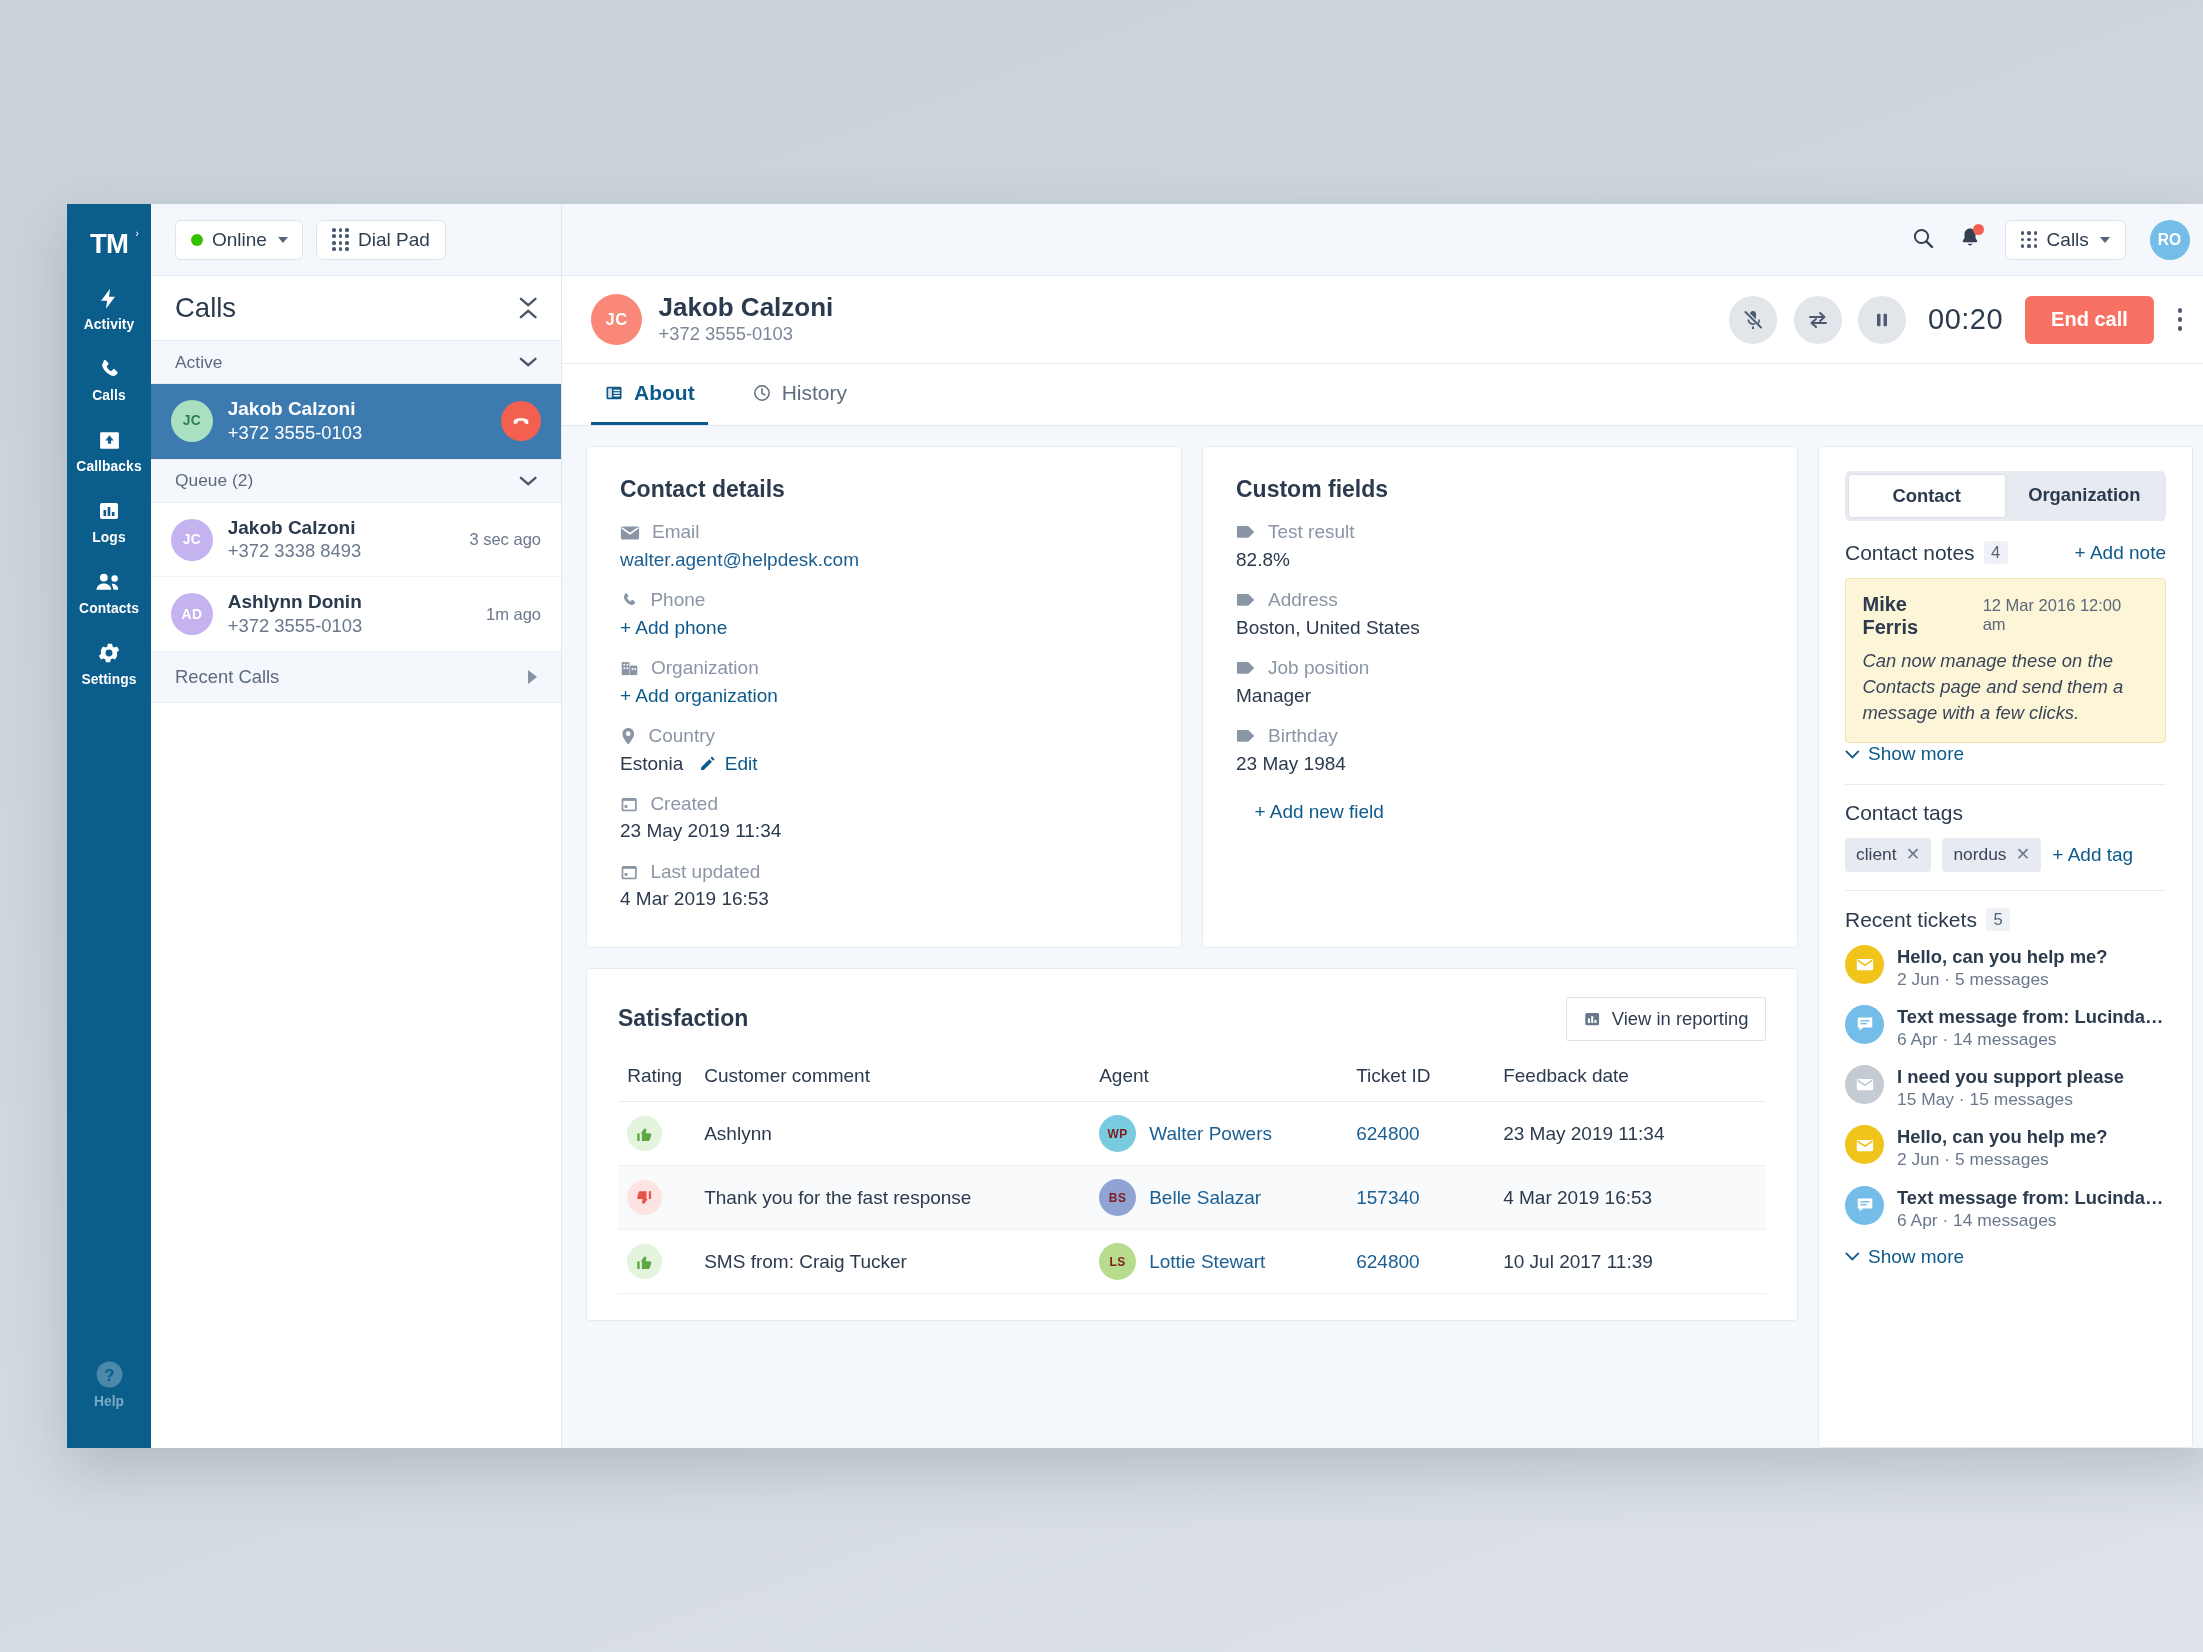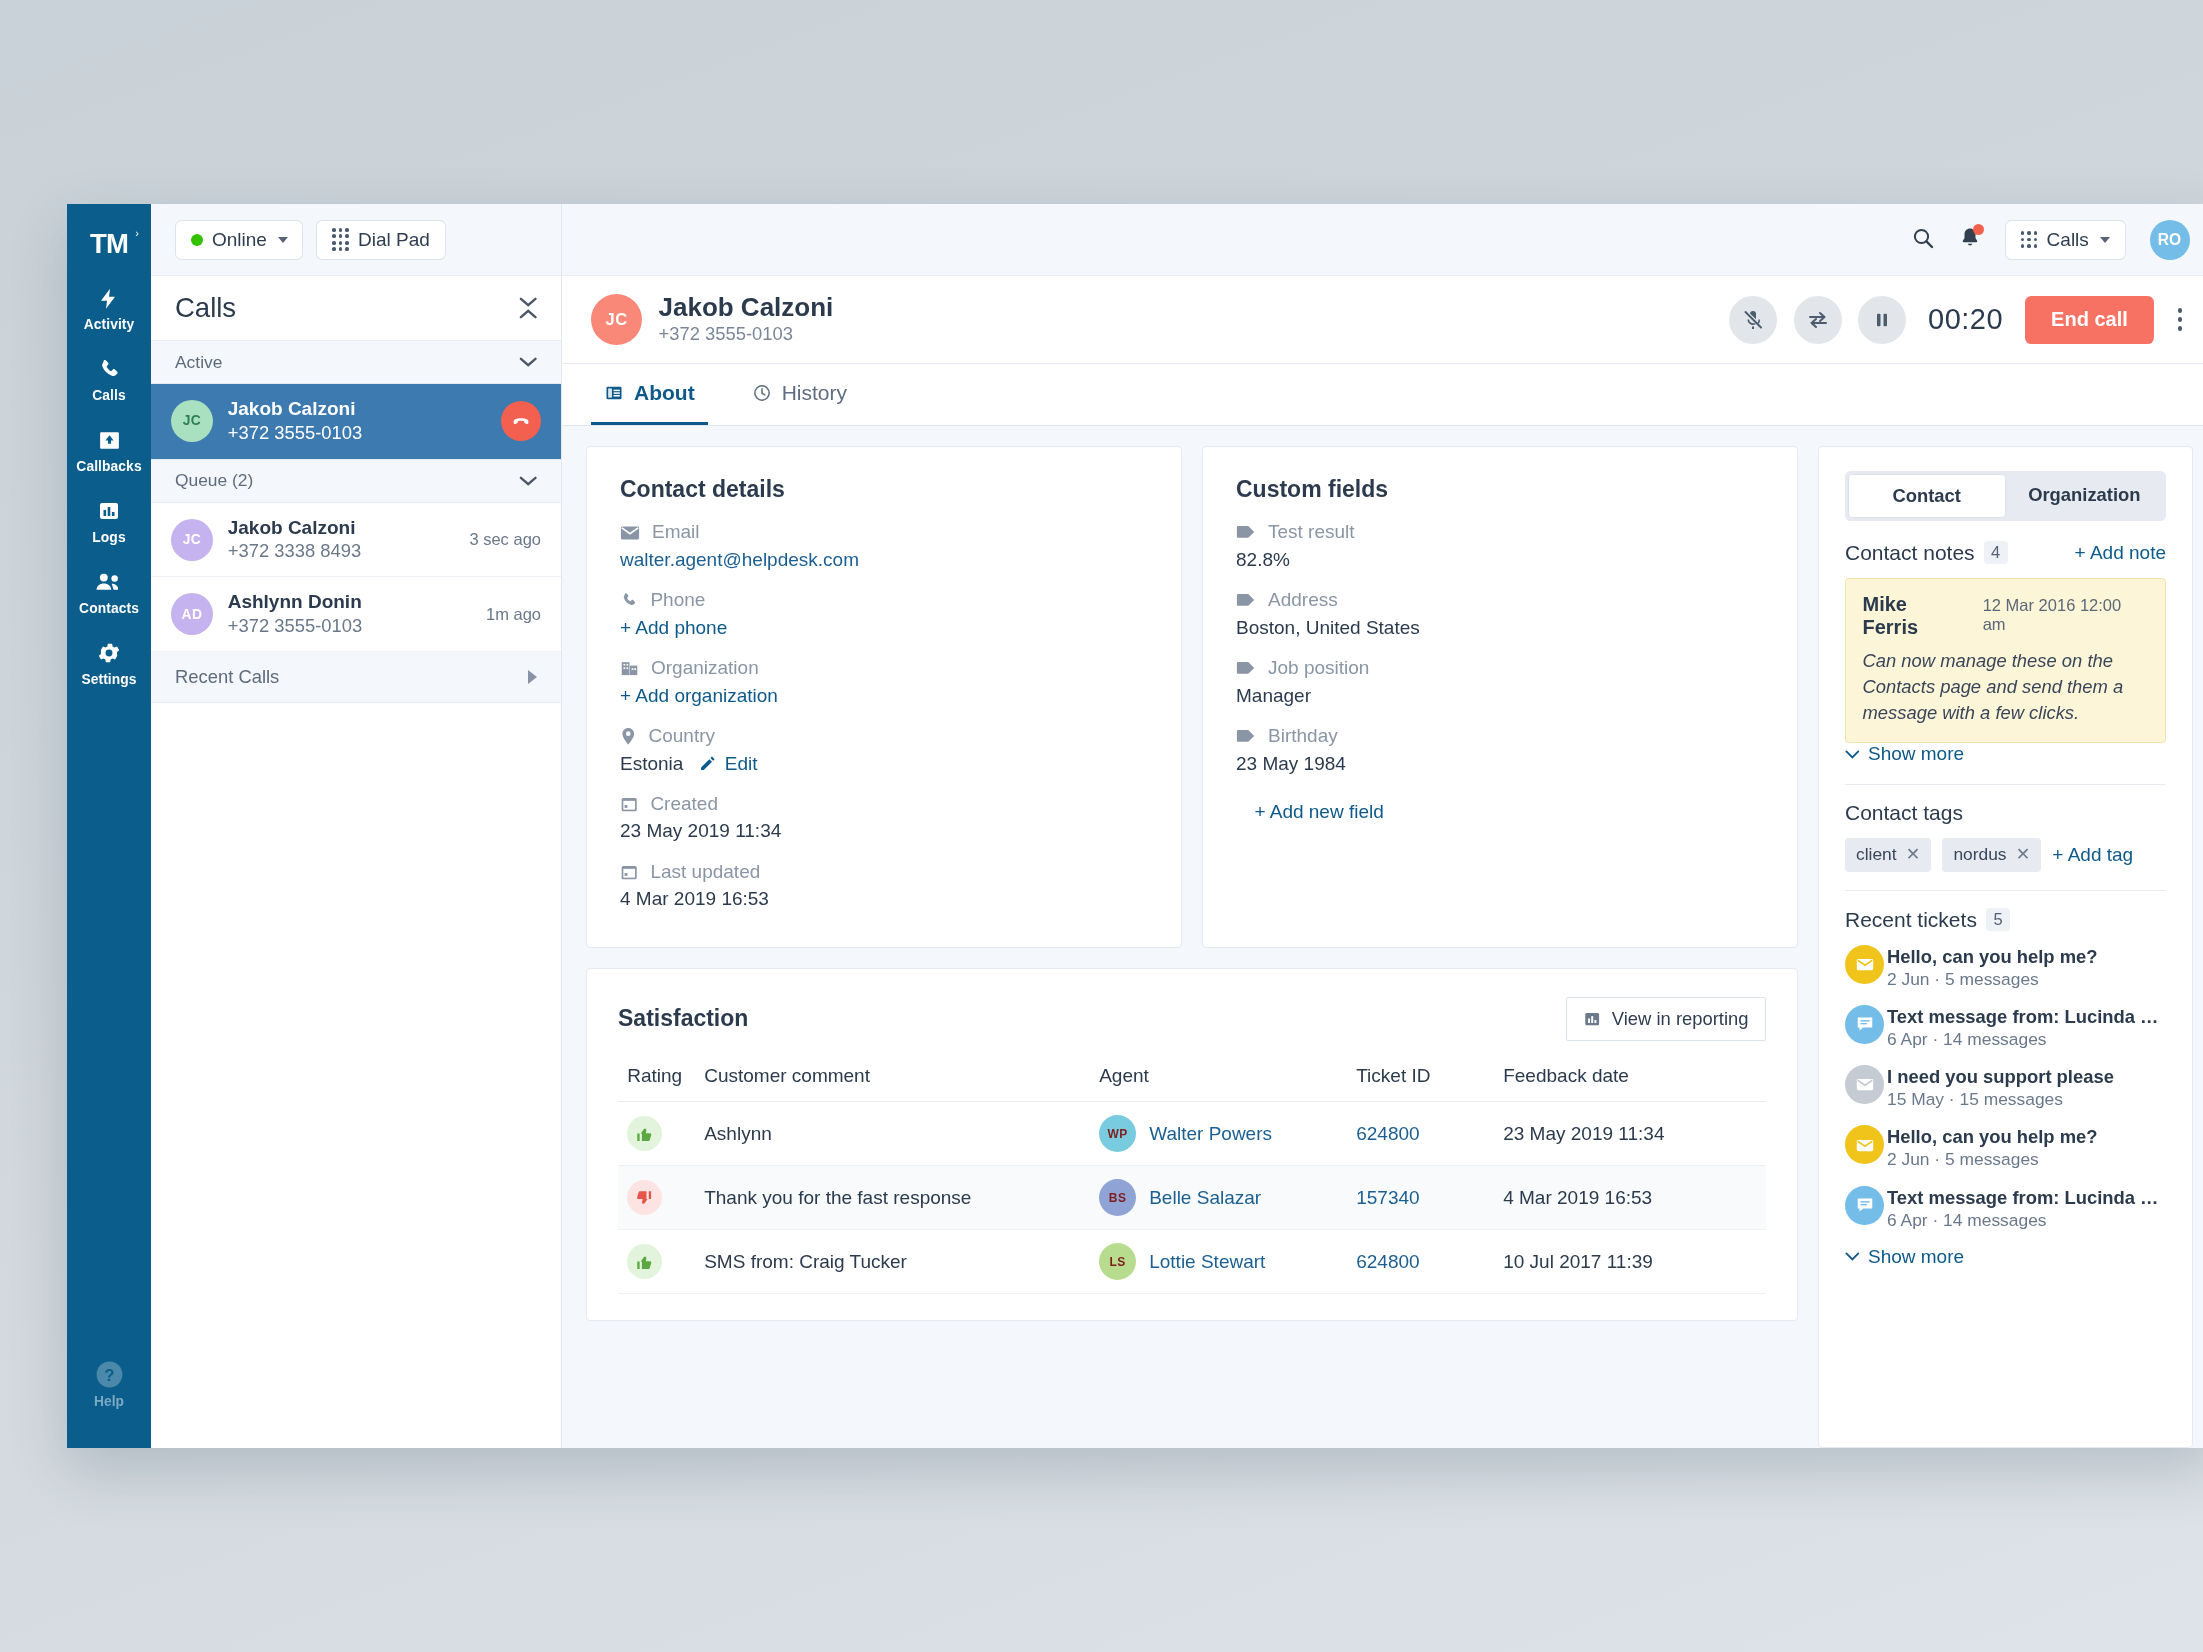--- a/index.html
+++ b/index.html
@@ -210,21 +210,21 @@
   .note-top { display:flex;align-items:baseline;gap:14.7px; margin-bottom:9.2px;}
   .note-name { font-size:20px;color:#2b3a4d;font-weight:bold;}
   .note-date { font-size:16.5px;color:#5b6878;}
   .note-body { font-size:18.4px;color:#39465a;font-style:italic;line-height:1.4;}
   .showmore { font-size:19px;color:#0d5a8a;cursor:pointer;display:flex;align-items:center;gap:8.3px;}
   .divider { height:0.9px;background:#e7ebf0;margin: 18.4px 0 16.5px;}
   .tags { display:flex;align-items:center;gap:11px;flex-wrap:wrap;}
   .tag { background:#e7ebf1;border-radius:3.7px;padding:6.4px 11px;font-size:17.4px;color:#39465a;display:flex;align-items:center;gap:9.2px;cursor:pointer;}
   .tag .x { color:#6c7a8c;font-size:17.4px;}
   .addtag { font-size:19px;color:#0d5a8a;cursor:pointer;}
-  .ticket { display:flex;align-items:flex-start;gap:3px;margin-bottom:13.8px;cursor:pointer;}
+  .ticket { display:flex;align-items:flex-start;gap:13px;margin-bottom:13.8px;cursor:pointer;}
   .ticket .tic { width:39px;height:39px;border-radius:50%;flex:0 0 39px;display:flex;align-items:center;justify-content:center;}
   .ticket .t1 { font-size:18.4px;color:#2b3a4d;font-weight:bold;line-height:1.25;white-space:nowrap;overflow:hidden;text-overflow:ellipsis;}
   .ticket .t2 { font-size:17.4px;color:#6a788b;line-height:1.35;}
   .ticket .tt { min-width:0; }
 </style>
 </head>
 <body>
 
 <div class="app">
 

